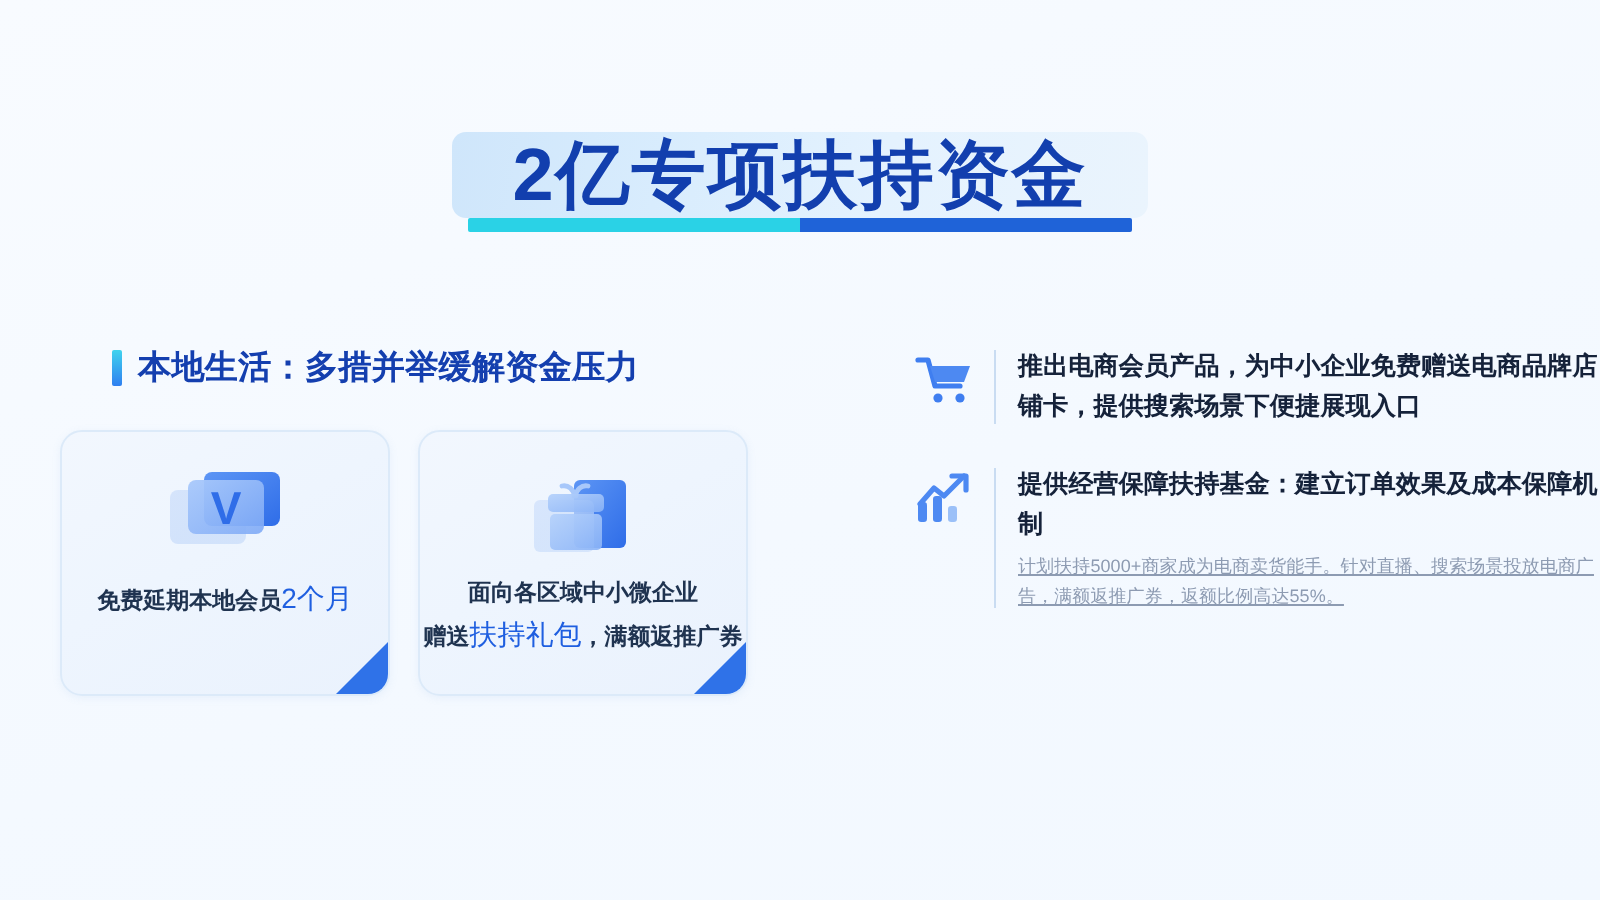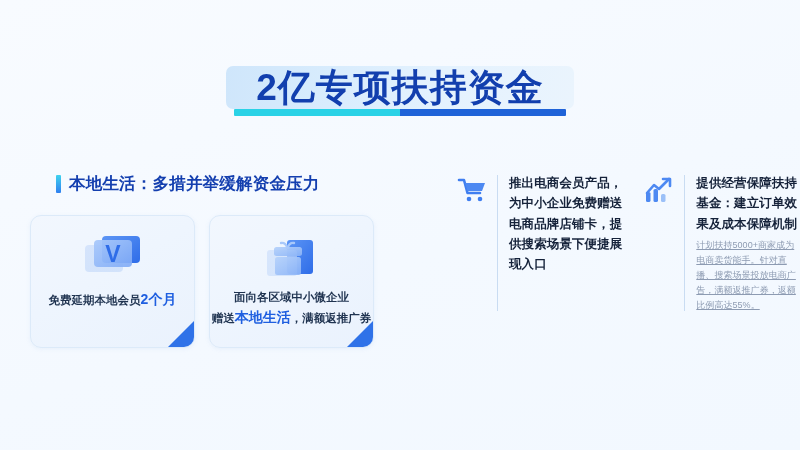--- a/index.html
+++ b/index.html
@@ -136,24 +136,24 @@
     margin-top: 6px;
     text-align: center;
     line-height: 1.55;
   }
   .card-line {
     font-size: 11.5px;
     color: #1f3350;
     font-weight: bold;
     white-space: nowrap;
   }
-  .hl { color: #1f5fe0; font-size: 14px; font-weight: bold; }
+  .hl { color: #1f5fe0; font-size: 14px; font-weight: normal; }
 
   
-  .rlist { display: flex; gap: 18px; }
+  .rlist { display: flex; flex-direction: column; gap: 18px; }
   .ritem { display: flex; align-items: flex-start; gap: 0; }
   .ricon {
     width: 32px;
     height: 32px;
     flex: none;
     display: flex;
     align-items: center;
     justify-content: center;
     margin-top: 1px;
   }
@@ -255,21 +255,21 @@
               <rect x="26" y="9" width="26" height="34" rx="3" fill="url(#gbBack)"></rect>
               <rect x="6" y="19" width="30" height="26" rx="3" fill="url(#gbGhost)"></rect>
               <path d="M20 12 a5 5 0 0 1 6 5" fill="none" stroke="#a8c8fa" stroke-width="2.4" stroke-linecap="round"></path>
               <path d="M33 12 a5 5 0 0 0 -6 5" fill="none" stroke="#a8c8fa" stroke-width="2.4" stroke-linecap="round"></path>
               <rect x="13" y="16" width="28" height="9" rx="2.5" fill="url(#gbFront)"></rect>
               <rect x="14" y="26" width="26" height="18" rx="2.5" fill="url(#gbFront)"></rect>
             </svg>
           </div>
           <div class="card-lines">
             <div class="card-line">面向各区域中小微企业</div>
-            <div class="card-line"><span>赠送</span><span class="hl">本地生活</span><span>，满额返推广券</span></div>
+            <div class="card-line"><span>赠送</span><span class="hl">扶持礼包</span><span>，满额返推广券</span></div>
           </div>
           <div class="card-corner"></div>
         </div>
 
       </div>
     </div>
 
     <div class="col-right">
 
       <div class="rlist">

